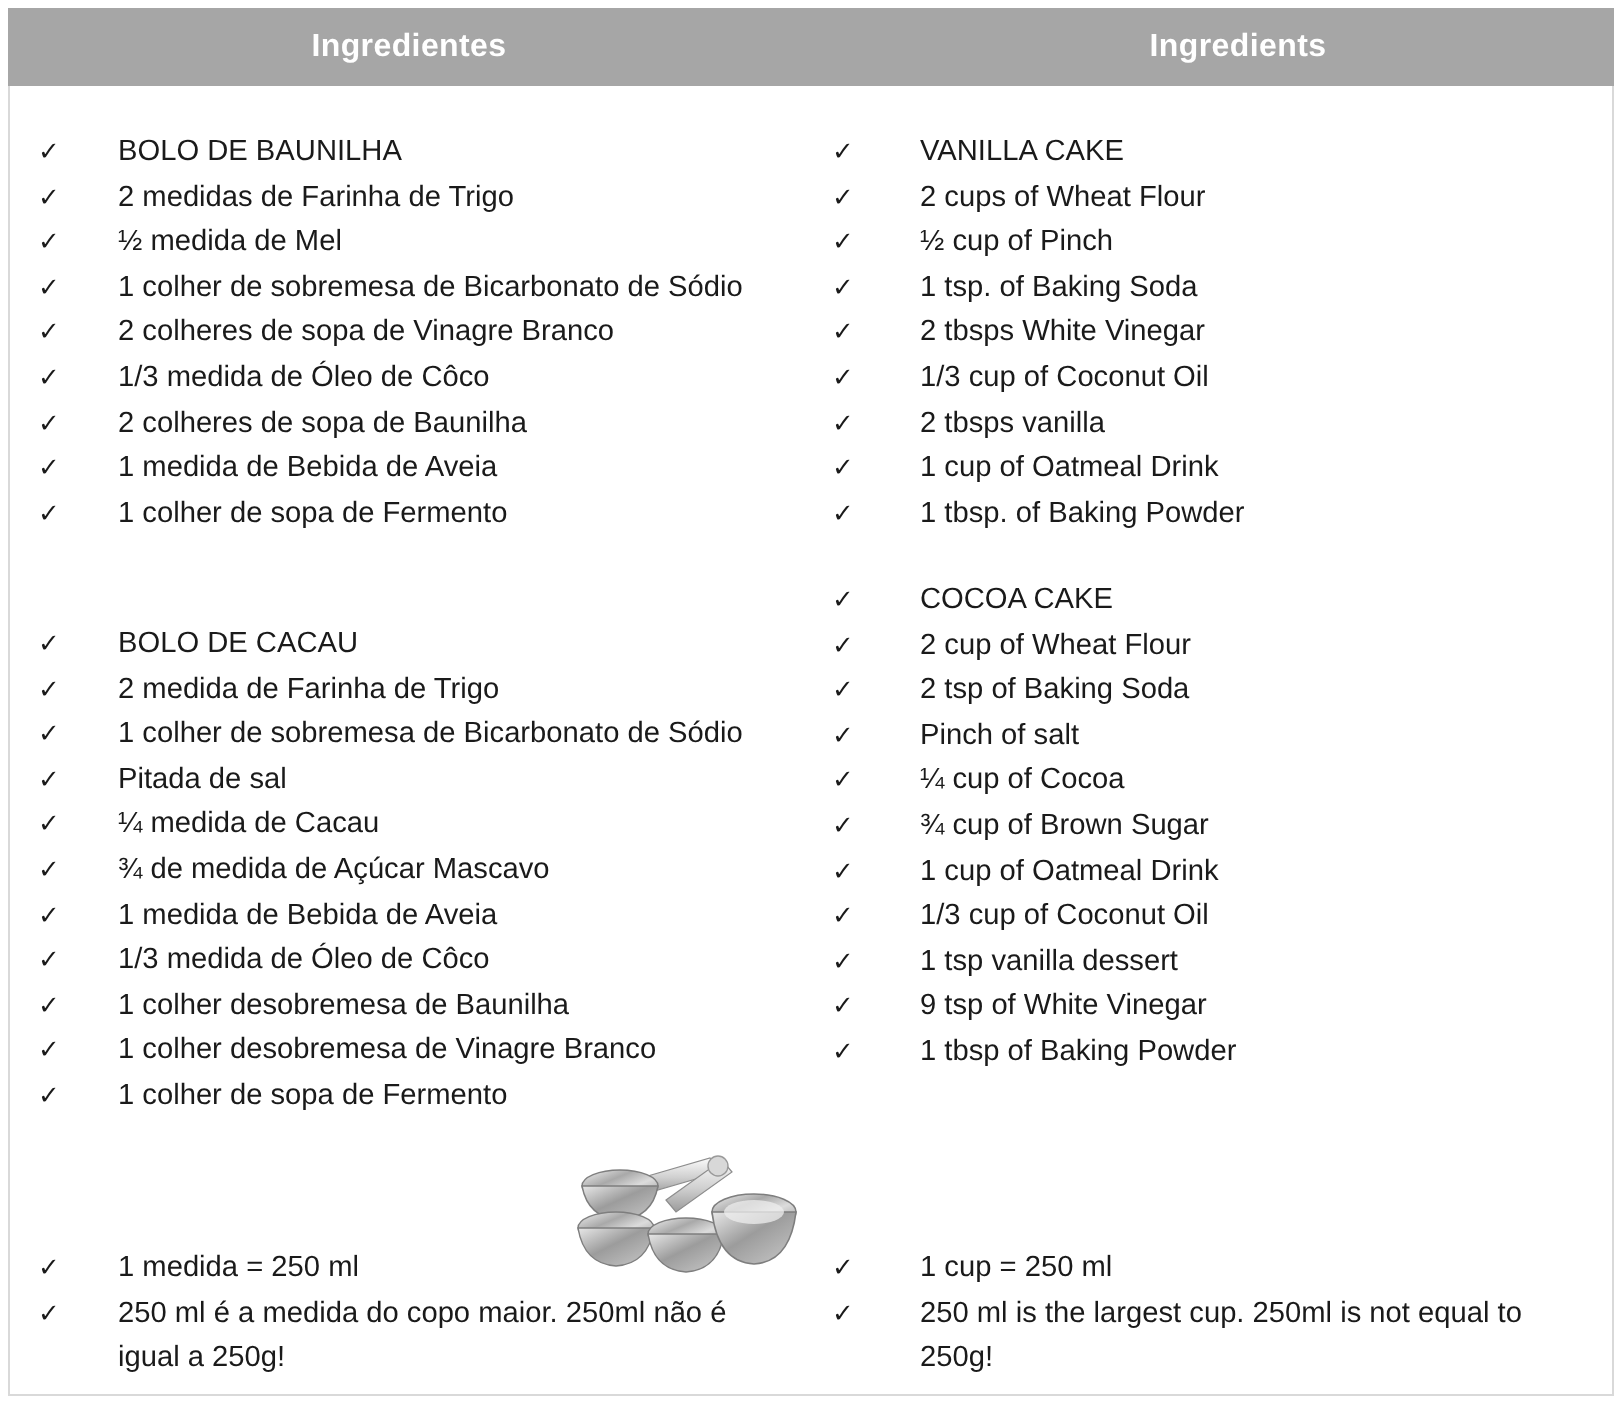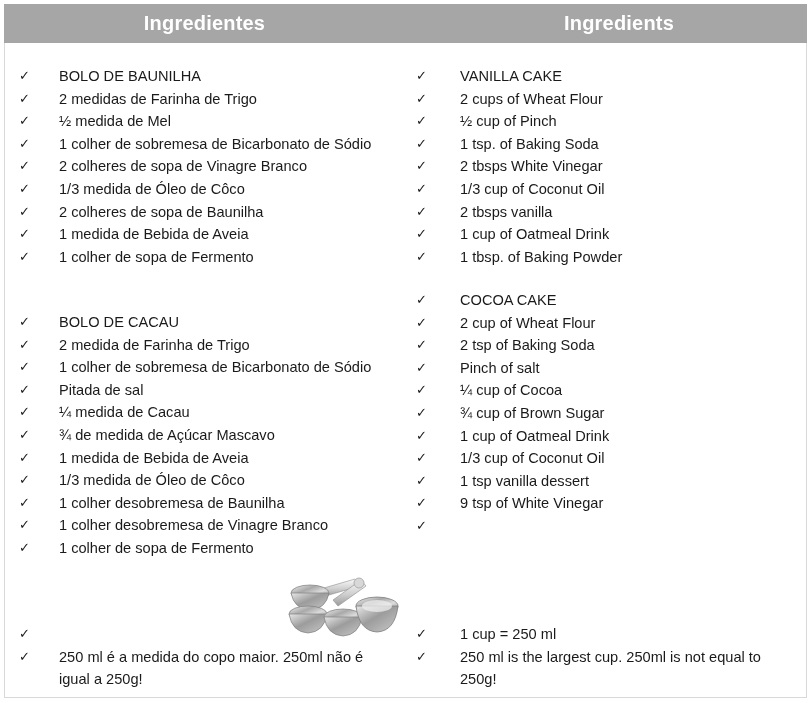--- a/index.html
+++ b/index.html
@@ -34,21 +34,21 @@
     box-sizing: border-box;
   }
   .header-cell {
     position: absolute;
     top: 0;
     height: 39px;
     display: flex;
     align-items: center;
     justify-content: center;
     color: #ffffff;
-    font-size: 20px;
+    font-size: 16px;
     font-weight: bold;
     letter-spacing: 0.2px;
     white-space: nowrap;
   }
   .header-cell.left  { left: 0px;   width: 401px; }
   .header-cell.right { left: 414px; width: 402px; }
 
   
   .body-panel {
     position: absolute;
@@ -213,20 +213,21 @@
             <span class="txt">1 colher desobremesa de Vinagre Branco</span>
           </div>
           <div class="check-row">
             <span class="tick">✓</span>
             <span class="txt">1 colher de sopa de Fermento</span>
           </div>
         </div>
       <div class="group" id="left-g2" style="top:580px;">
           <div class="check-row">
             <span class="tick">✓</span>
+            <span class="txt">1 medida = 250 ml</span>
           </div>
           <div class="check-row">
             <span class="tick">✓</span>
             <span class="txt">250 ml é a medida do copo maior. 250ml não é igual a 250g!</span>
           </div>
         </div>
 
       <div class="cups-photo">
         <svg viewBox="0 0 118 70" width="118" height="70" aria-hidden="true">
           <defs>
@@ -343,20 +344,21 @@
           <div class="check-row">
             <span class="tick">✓</span>
             <span class="txt">1 tsp vanilla dessert</span>
           </div>
           <div class="check-row">
             <span class="tick">✓</span>
             <span class="txt">9 tsp of White Vinegar</span>
           </div>
           <div class="check-row">
             <span class="tick">✓</span>
+            <span class="txt">1 tbsp of Baking Powder</span>
           </div>
         </div>
       <div class="group" id="right-g2" style="top:580px;">
           <div class="check-row">
             <span class="tick">✓</span>
             <span class="txt">1 cup = 250 ml</span>
           </div>
           <div class="check-row">
             <span class="tick">✓</span>
             <span class="txt">250 ml is the largest cup. 250ml is not equal to 250g!</span>

